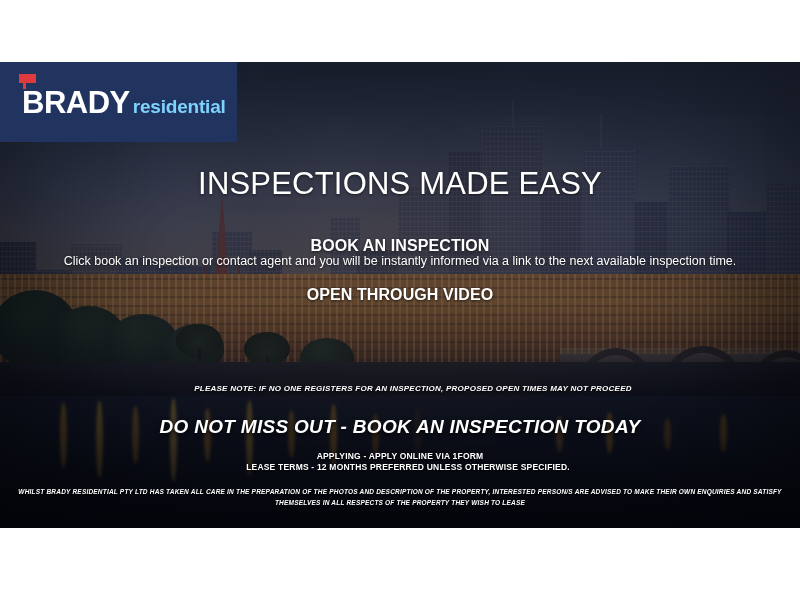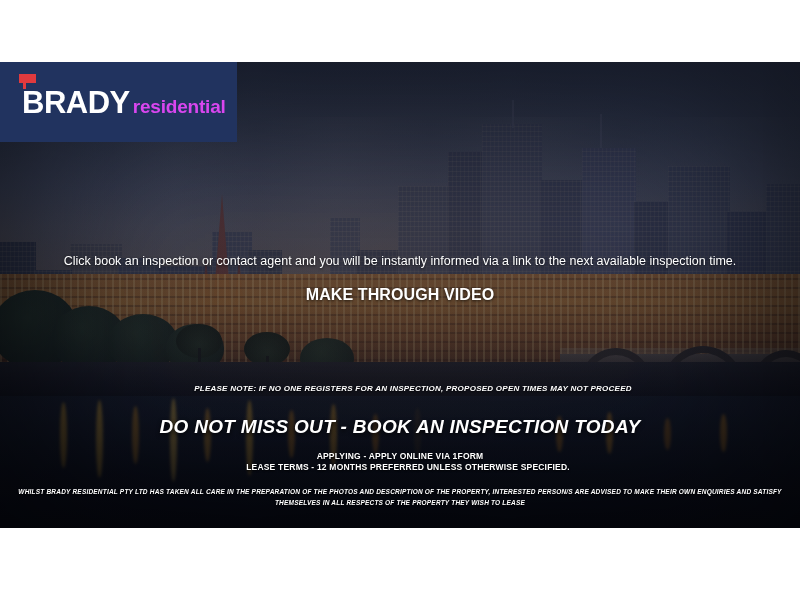--- a/index.html
+++ b/index.html
@@ -240,21 +240,21 @@
     font-weight: bold;
     font-size: 31px;
     letter-spacing: -0.5px;
     color: #ffffff;
     line-height: 1;
   }
   .logo-residential {
     font-family: "Liberation Sans", sans-serif;
     font-weight: bold;
     font-size: 19px;
-    color: #d946ef;
+    color: #7dd3fc;
     line-height: 1;
     margin-left: 3px;
     letter-spacing: -0.2px;
   }
   .logo-flag {
     position: absolute;
     left: -3px;
     top: -13px;
     width: 17px;
     height: 9px;
@@ -443,24 +443,26 @@
     <div id="logo-box">
       <div class="logo-inner">
         <span class="logo-flag"></span>
         <span class="logo-brady">BRADY</span>
         <span class="logo-residential">residential</span>
       </div>
     </div>
 
     <div id="content">
 
-
+      <div class="txt headline">INSPECTIONS MADE EASY</div>
+
+      <div class="txt sec-title t-book">BOOK AN INSPECTION</div>
       <div class="txt sec-body b-book">Click book an inspection  or contact agent and you will be instantly  informed via a link to the next  available  inspection time.</div>
 
-      <div class="txt sec-title t-walk">MAKE THROUGH VIDEO</div>
+      <div class="txt sec-title t-walk">OPEN THROUGH VIDEO</div>
 
 
       <div class="txt please-note">PLEASE NOTE:  IF NO ONE REGISTERS FOR AN INSPECTION, PROPOSED OPEN TIMES MAY NOT PROCEED</div>
 
       <div class="txt cta">DO NOT MISS OUT -  BOOK AN INSPECTION TODAY</div>
 
       <div class="txt apply">APPLYING - APPLY ONLINE VIA 1FORM</div>
       <div class="txt lease">LEASE TERMS - 12 MONTHS PREFERRED UNLESS OTHERWISE SPECIFIED.</div>
 
       <div class="txt disclaimer">WHILST  BRADY  RESIDENTIAL   PTY LTD HAS TAKEN ALL CARE IN THE PREPARATION  OF THE PHOTOS AND DESCRIPTION  OF THE PROPERTY,  INTERESTED   PERSON/S ARE ADVISED  TO MAKE THEIR  OWN ENQUIRIES  AND SATISFY THEMSELVES  IN ALL RESPECTS  OF THE PROPERTY THEY WISH  TO LEASE</div>

